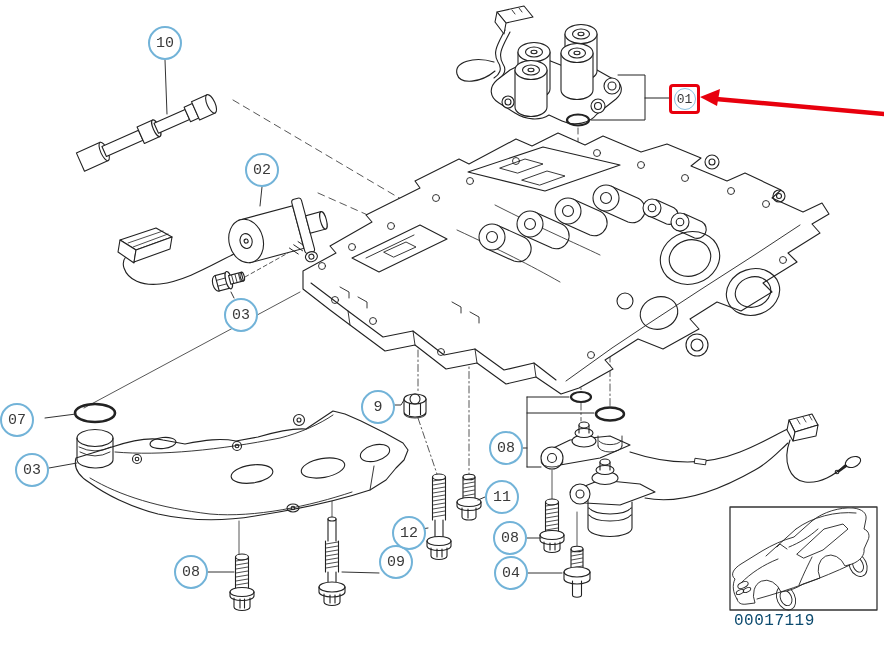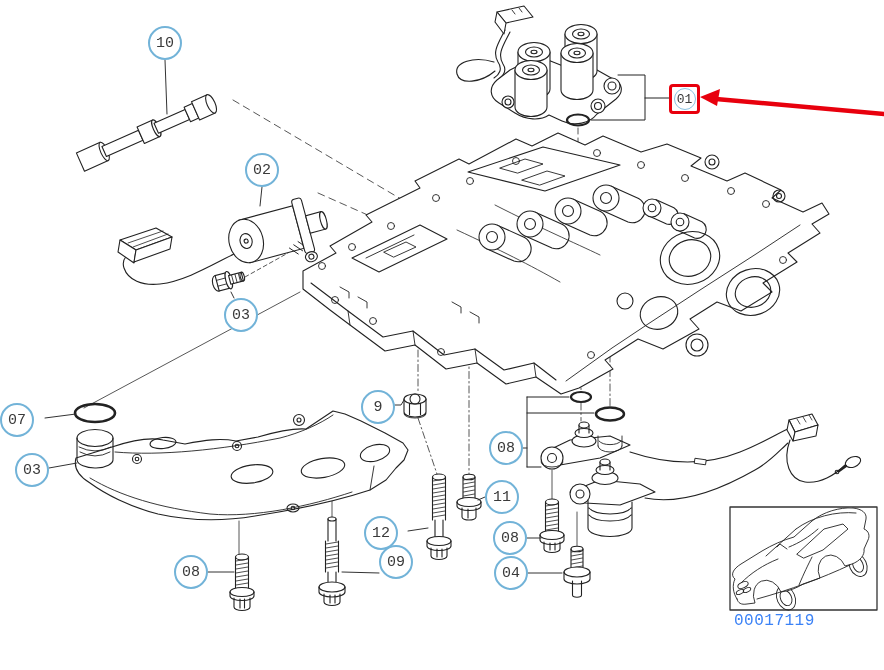--- a/index.html
+++ b/index.html
@@ -9,21 +9,21 @@
   .callout{position:absolute;width:34px;height:34px;box-sizing:border-box;
            border:2.5px solid #72b3d8;border-radius:50%;background:#fff;
            display:flex;align-items:center;justify-content:center;
            font-size:15px;color:#3a3a3a;cursor:pointer;z-index:5;}
   .red-frame{position:absolute;left:669px;top:84px;width:31px;height:30px;box-sizing:border-box;
              border:3px solid #e8000d;border-radius:4px;background:#fff;z-index:6;
              display:flex;align-items:center;justify-content:center;text-align:center;}
   .red-frame .inner-circle{width:22px;height:22px;box-sizing:border-box;border:1.5px solid #8cc3e2;
              border-radius:50%;background:#fff;display:flex;align-items:center;justify-content:center;
              font-size:13px;color:#3a3a3a;cursor:pointer;}
-  .fig-num{position:absolute;left:734px;top:612px;font-size:16px;color:#3b82f6;
+  .fig-num{position:absolute;left:734px;top:612px;font-size:16px;color:#0c4a6e;
            letter-spacing:0.5px;z-index:5;}
 </style>
 </head>
 <body>
 
 <div class="stage">
 
 <svg width="884" height="670" viewBox="0 0 884 670">
   <g stroke="#222" stroke-width="1.1" fill="none" stroke-linejoin="round" stroke-linecap="round">
 
@@ -386,21 +386,21 @@
     </div>
 <div class="callout" style="left:15px;top:453px">
       <span>03</span>
     </div>
 <div class="callout" style="left:174px;top:555px">
       <span>08</span>
     </div>
 <div class="callout" style="left:379px;top:545px">
       <span>09</span>
     </div>
-<div class="callout" style="left:364px;top:516px">
+<div class="callout" style="left:392px;top:516px">
       <span>12</span>
     </div>
 <div class="callout" style="left:361px;top:390px">
       <span>9</span>
     </div>
 <div class="callout" style="left:485px;top:480px">
       <span>11</span>
     </div>
 <div class="callout" style="left:489px;top:431px">
       <span>08</span>

